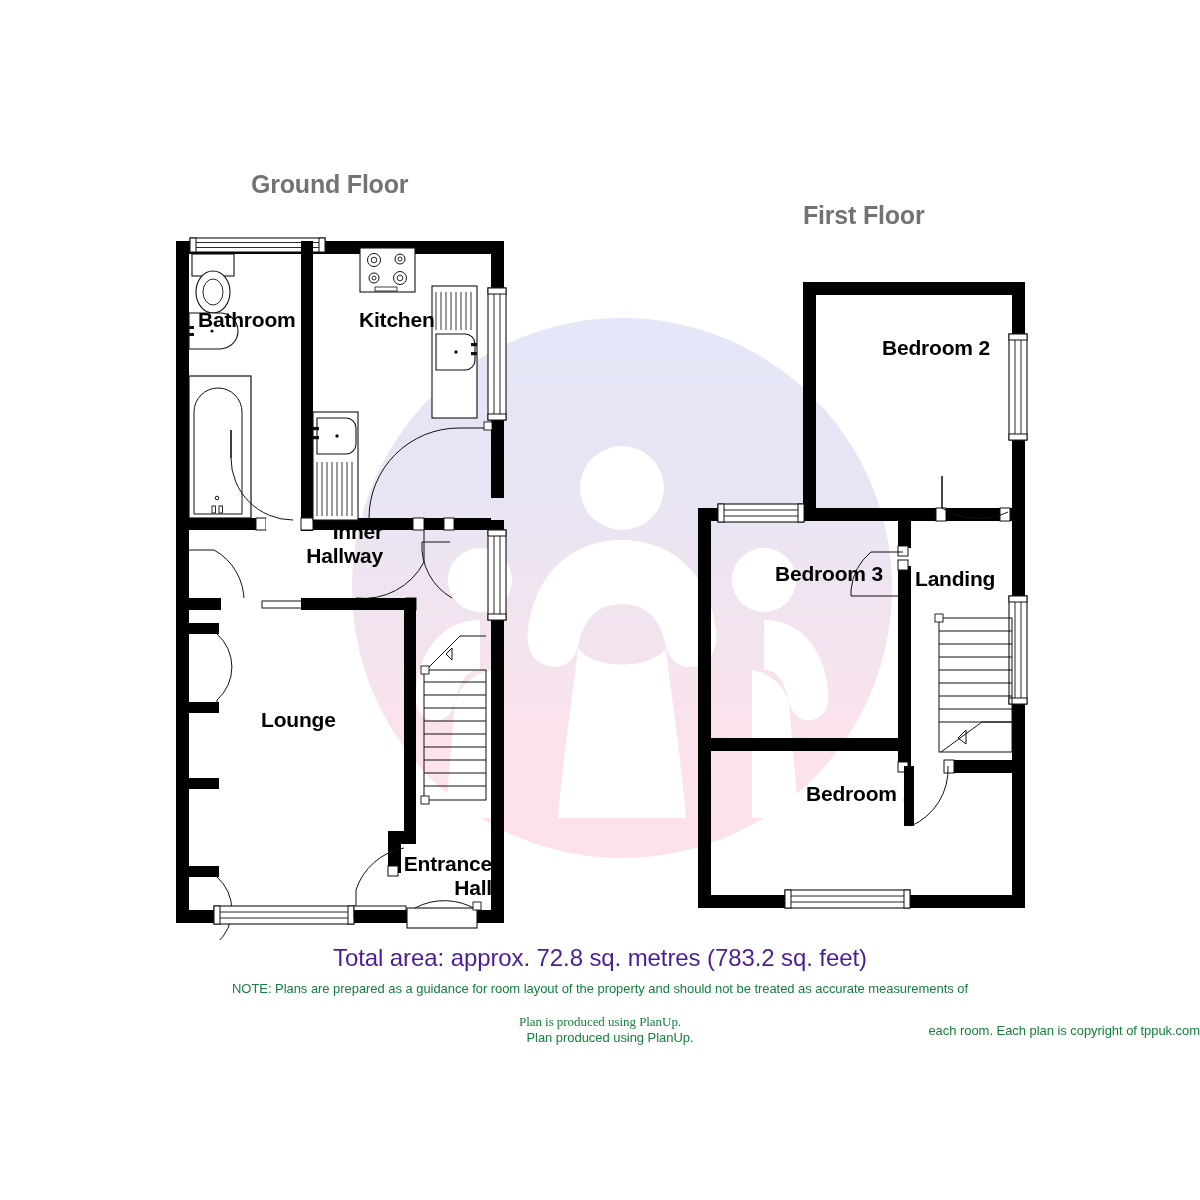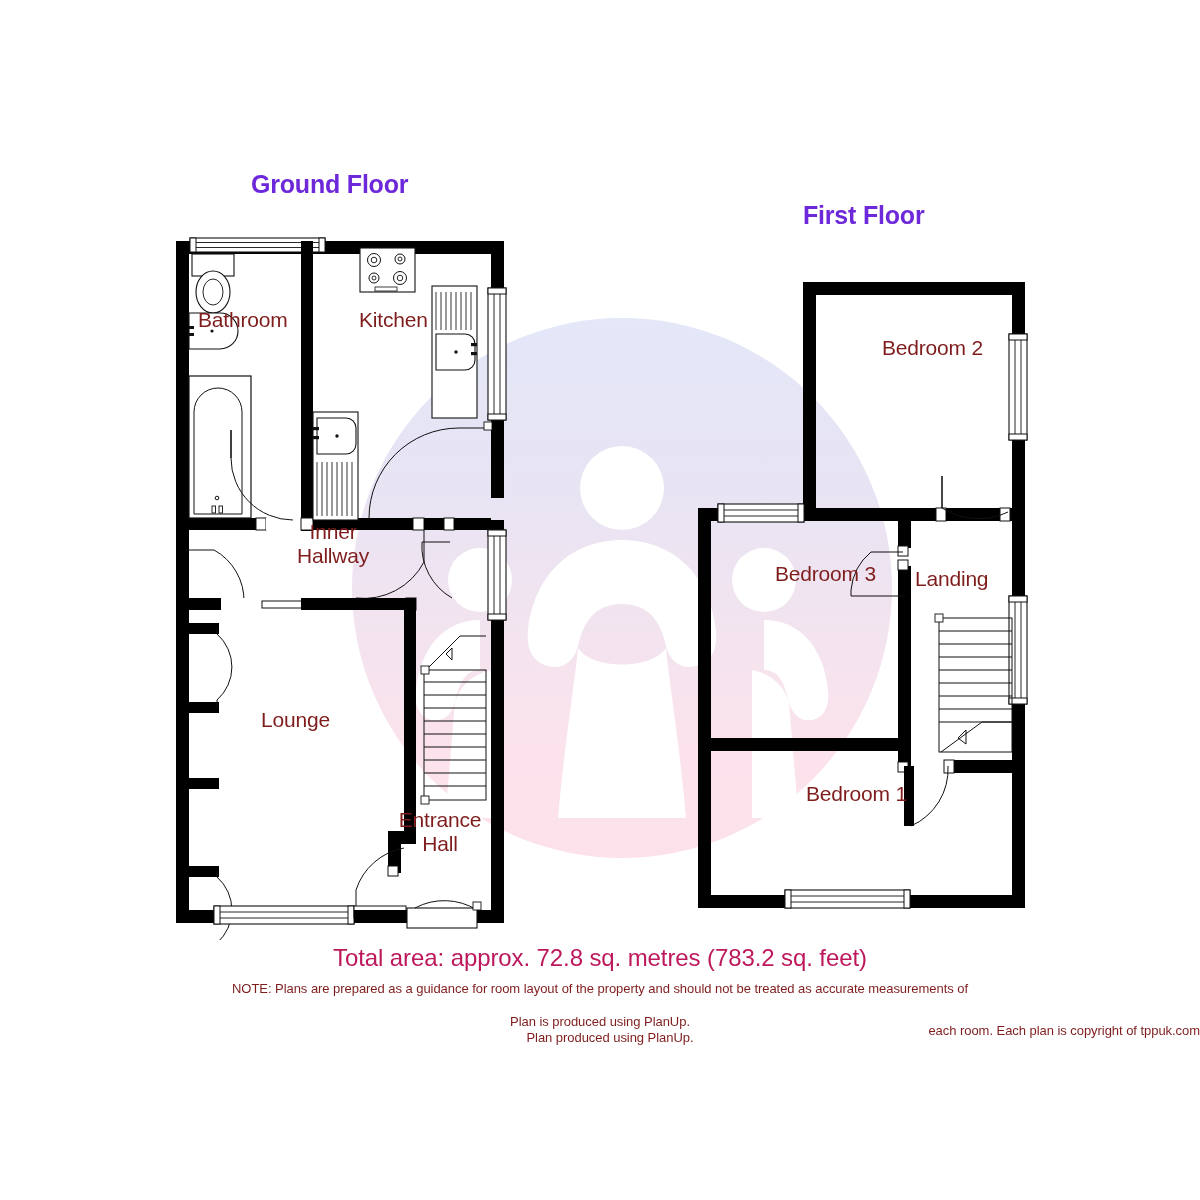--- a/index.html
+++ b/index.html
@@ -23,21 +23,21 @@
     height: 1200px;
     background: #fff;
   }
   
   .floor-title {
     position: absolute;
     font-size: 25px;
     font-weight: bold;
     letter-spacing: -0.2px;
     white-space: nowrap;
-    color: #6d28d9;
+    color: #737373;
   }
   #title-ground { left: 251px; top: 170px; }
   #title-first  { left: 803px; top: 201px; }
 
   
   #watermark {
     position: absolute;
     left: 352px;
     top: 318px;
     width: 540px;
@@ -58,57 +58,57 @@
     top: 318px;
     width: 540px;
     height: 540px;
     pointer-events: none;
   }
 
   
   .room-label {
     position: absolute;
     font-size: 21px;
-    font-weight: normal;
+    font-weight: bold;
     white-space: nowrap;
-    color: #7f1d1d;
+    color: #000000;
     letter-spacing: -0.2px;
     z-index: 40;
-    text-align: center;
+    text-align: right;
   }
   .room-label.two-line { line-height: 1.12; }
 
   
   .plan-svg {
     position: absolute;
     z-index: 30;
   }
 
   
   #area-total {
     position: absolute;
     left: 0; top: 944px;
     width: 1200px;
     text-align: center;
     font-size: 24px;
-    color: #be185d;
+    color: #4c1d95;
     letter-spacing: -0.1px;
   }
   .note-line {
     position: absolute;
     left: 0;
     width: 1200px;
     text-align: center;
     font-size: 13px;
-    color: #7f1d1d;
+    color: #15803d;
     letter-spacing: -0.05px;
   }
   #note-1 { top: 981px; }
   #note-2 { top: 1023px; text-align: right; }
-  #note-3 { top: 1014px; }
+  #note-3 { top: 1014px; font-family: Liberation Serif, serif; }
   #note-4 { top: 1030px; padding-left: 10px; }
 </style>
 </head>
 <body>
 
 <div id="sheet">
 
   <div class="floor-title" id="title-ground">Ground Floor</div>
 
   <div class="floor-title" id="title-first">First Floor</div>
@@ -318,21 +318,21 @@
     </g>
   </svg>
 
   <div class="room-label" id="lbl-bathroom" style="left:198px; top:308px;">Bathroom</div>
   <div class="room-label" id="lbl-kitchen" style="left:359px; top:308px;">Kitchen</div>
   <div class="room-label two-line" id="lbl-inner-hallway" style="left:283px; top:520px; width:100px;">
     <div>Inner</div>
     <div>Hallway</div>
   </div>
   <div class="room-label" id="lbl-lounge" style="left:253px; top:708px;margin-left:8px;">Lounge</div>
-  <div class="room-label two-line" id="lbl-entrance-hall" style="left:388px; top:808px; width:104px;">
+  <div class="room-label two-line" id="lbl-entrance-hall" style="left:388px; top:852px; width:104px;">
     <div>Entrance</div>
     <div>Hall</div>
   </div>
 
   <svg class="plan-svg" id="plan-first" style="left:690px; top:270px; width:350px; height:670px;" viewBox="0 0 350 670">
     <g stroke="#000" fill="none">
 
       <rect x="113" y="12" width="222" height="13" fill="#000" stroke="none"></rect>
 
       <rect x="113" y="12" width="13" height="238" fill="#000" stroke="none"></rect>

